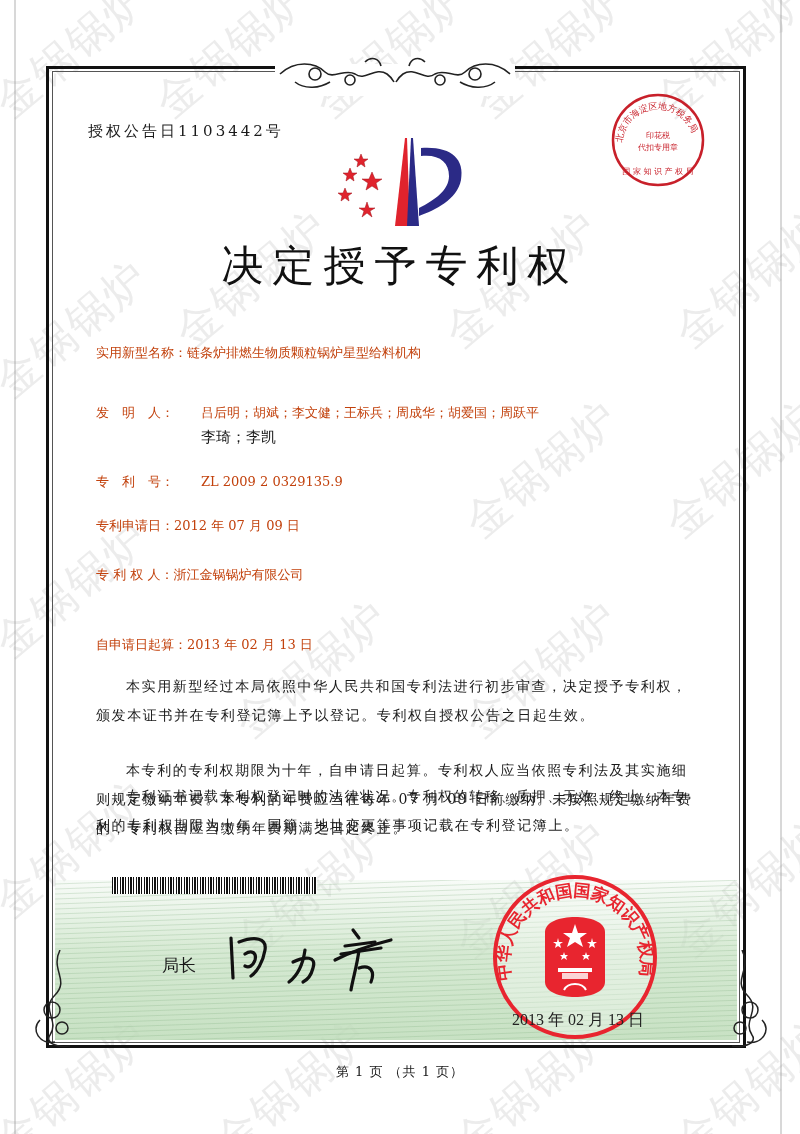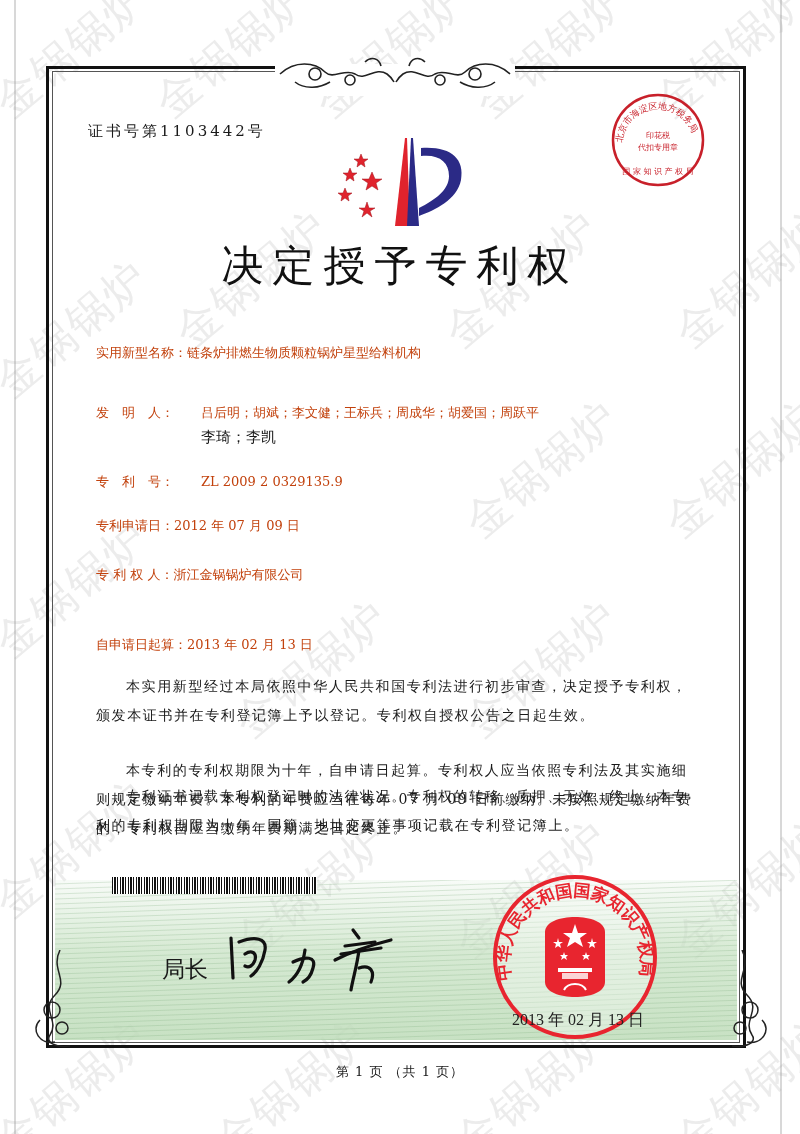--- a/index.html
+++ b/index.html
@@ -50,21 +50,21 @@
   .field .lbl { display:inline-block; }
   .field .val { display:inline-block; }
   .inventors-line2 { position:absolute; left:201px; top:428px; font-size:15px; }
   .para { position:absolute; left:96px; width:602px; font-size:14px; line-height:29px; letter-spacing:1.6px; }
   .para .indent { display:inline-block; width:30px; }
   .barcode {
     position:absolute; left:112px; top:877px; width:205px; height:17px;
     background:repeating-linear-gradient(90deg,#111 0px,#111 1px,#fff 1px,#fff 2px,#111 2px,#111 4px,#fff 4px,#fff 5px,#111 5px,#111 6px,#fff 6px,#fff 8px);
   }
   .director-label {
-    position:absolute; left:162px; top:954px; font-size:23px;
+    position:absolute; left:162px; top:954px; font-size:17px;
     font-family:"DejaVu Sans","Liberation Sans",sans-serif;
   }
   .signature { position:absolute; left:225px; top:920px; width:170px; height:75px; }
   .seal { position:absolute; left:490px; top:872px; width:170px; height:170px; }
   .seal-date {
     position:absolute; left:512px; top:1010px; font-size:16px; color:#222;
     font-family:"Liberation Serif","DejaVu Serif",serif;
   }
   .page-num {
     position:absolute; left:0; width:800px; top:1063px; text-align:center; font-size:13px; letter-spacing:1px;
@@ -132,21 +132,21 @@
 <svg class="ornament-corner" style="left:712px;top:950px;transform:scaleX(-1);" viewBox="0 0 60 100">
   <g fill="none" stroke="#222" stroke-width="1.5">
     <path d="M30 0 C20 20 40 30 25 45 C10 60 30 70 20 85 C15 92 25 98 40 96"></path>
     <circle cx="22" cy="60" r="8"></circle>
       <circle cx="32" cy="78" r="6"></circle>
     <path d="M10 70 C0 80 10 95 25 92"></path>
   </g>
 </svg>
 
 <div class="cert-no">
-  <span>证书号第</span><span>1103442</span><span>号</span>
+  <span>授权公告日</span><span>1103442</span><span>号</span>
 </div>
 
 <svg class="logo" viewBox="0 0 140 100">
   <g fill="#e0232d" stroke="#a01018" stroke-width="0.5">
     <polygon points="26,26 28,31 33,31 29,34 30,39 26,36 22,39 23,34 19,31 24,31"></polygon>
     <polygon points="15,40 17,45 22,45 18,48 19,53 15,50 11,53 12,48 8,45 13,45"></polygon>
     <polygon points="37,44 40,51 47,51 41,55 43,62 37,58 31,62 33,55 27,51 34,51"></polygon>
     <polygon points="10,60 12,65 17,65 13,68 14,73 10,70 6,73 7,68 3,65 8,65"></polygon>
     <polygon points="32,74 34,80 40,80 35,83 37,89 32,85 27,89 29,83 24,80 30,80"></polygon>
   </g>

